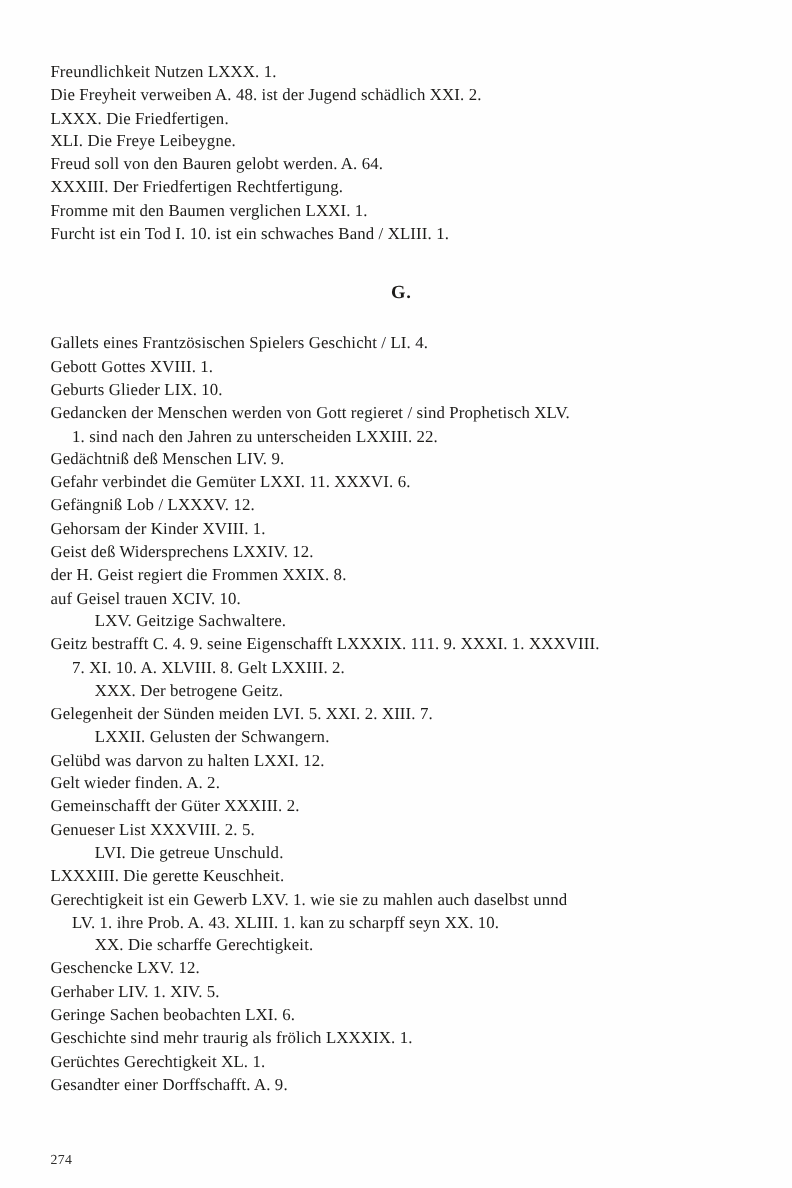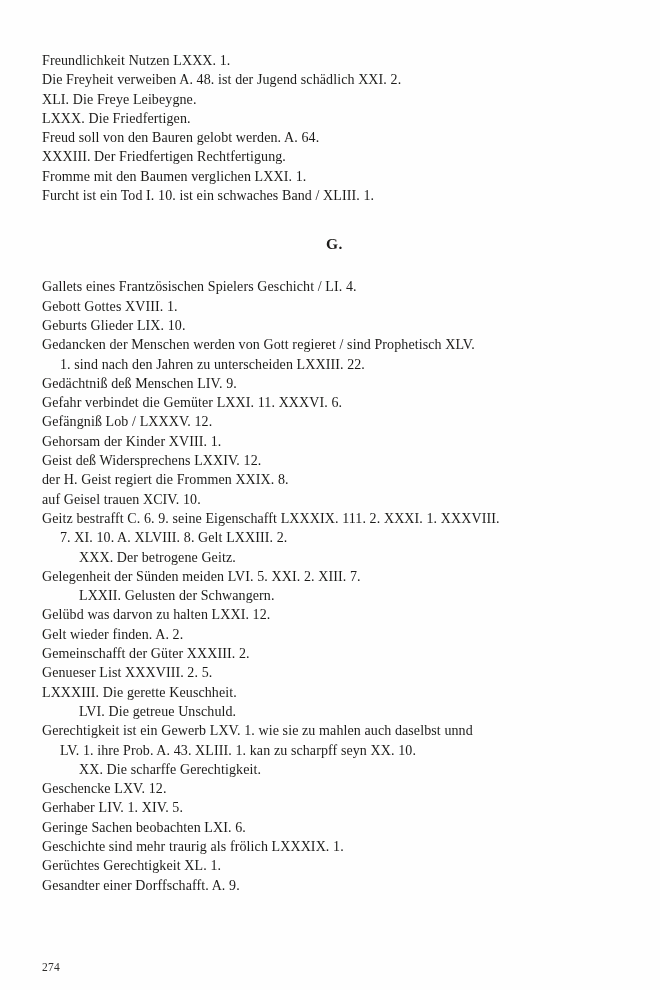--- a/index.html
+++ b/index.html
@@ -47,50 +47,51 @@
     letter-spacing: 0.3px;
     margin-top: 32px;
   }
 </style>
 </head>
 <body>
 
 <div class="page">
     <div class="line indent-0">Freundlichkeit Nutzen LXXX. 1.</div>
     <div class="line indent-0">Die Freyheit verweiben A. 48. ist der Jugend schädlich XXI. 2.</div>
+    <div class="line indent-0">LXXX. Die Friedfertigen.</div>
     <div class="line indent-0">XLI. Die Freye Leibeygne.</div>
-    <div class="line indent-0">LXXX. Die Friedfertigen.</div>
     <div class="line indent-0">Freud soll von den Bauren gelobt werden. A. 64.</div>
     <div class="line indent-0">XXXIII. Der Friedfertigen Rechtfertigung.</div>
     <div class="line indent-0">Fromme mit den Baumen verglichen LXXI. 1.</div>
     <div class="line indent-0">Furcht ist ein Tod I. 10. ist ein schwaches Band / XLIII. 1.</div>
     <div class="section-heading">G.</div>
     <div class="line indent-0">Gallets eines Frantzösischen Spielers Geschicht / LI. 4.</div>
     <div class="line indent-0">Gebott Gottes XVIII. 1.</div>
     <div class="line indent-0">Geburts Glieder LIX. 10.</div>
     <div class="line indent-0">Gedancken der Menschen werden von Gott regieret / sind Prophetisch XLV.</div>
     <div class="line indent-1">1. sind nach den Jahren zu unterscheiden LXXIII. 22.</div>
     <div class="line indent-0">Gedächtniß deß Menschen LIV. 9.</div>
     <div class="line indent-0">Gefahr verbindet die Gemüter LXXI. 11. XXXVI. 6.</div>
     <div class="line indent-0">Gefängniß Lob / LXXXV. 12.</div>
     <div class="line indent-0">Gehorsam der Kinder XVIII. 1.</div>
     <div class="line indent-0">Geist deß Widersprechens LXXIV. 12.</div>
     <div class="line indent-0">der H. Geist regiert die Frommen XXIX. 8.</div>
     <div class="line indent-0">auf Geisel trauen XCIV. 10.</div>
-    <div class="line indent-0">Geitz bestrafft C. 6. 9. seine Eigenschafft LXXXIX. 111. 2. XXXI. 1. XXXVIII.</div>
+    <div class="line indent-2">LXV. Geitzige Sachwaltere.</div>
+    <div class="line indent-0">Geitz bestrafft C. 4. 9. seine Eigenschafft LXXXIX. 111. 9. XXXI. 1. XXXVIII.</div>
     <div class="line indent-1">7. XI. 10. A. XLVIII. 8. Gelt LXXIII. 2.</div>
     <div class="line indent-2">XXX. Der betrogene Geitz.</div>
     <div class="line indent-0">Gelegenheit der Sünden meiden LVI. 5. XXI. 2. XIII. 7.</div>
     <div class="line indent-2">LXXII. Gelusten der Schwangern.</div>
     <div class="line indent-0">Gelübd was darvon zu halten LXXI. 12.</div>
     <div class="line indent-0">Gelt wieder finden. A. 2.</div>
     <div class="line indent-0">Gemeinschafft der Güter XXXIII. 2.</div>
     <div class="line indent-0">Genueser List XXXVIII. 2. 5.</div>
+    <div class="line indent-2">LVI. Die getreue Unschuld.</div>
     <div class="line indent-0">LXXXIII. Die gerette Keuschheit.</div>
-    <div class="line indent-2">LVI. Die getreue Unschuld.</div>
     <div class="line indent-0">Gerechtigkeit ist ein Gewerb LXV. 1. wie sie zu mahlen auch daselbst unnd</div>
     <div class="line indent-1">LV. 1. ihre Prob. A. 43. XLIII. 1. kan zu scharpff seyn XX. 10.</div>
     <div class="line indent-2">XX. Die scharffe Gerechtigkeit.</div>
     <div class="line indent-0">Geschencke LXV. 12.</div>
     <div class="line indent-0">Gerhaber LIV. 1. XIV. 5.</div>
     <div class="line indent-0">Geringe Sachen beobachten LXI. 6.</div>
     <div class="line indent-0">Geschichte sind mehr traurig als frölich LXXXIX. 1.</div>
     <div class="line indent-0">Gerüchtes Gerechtigkeit XL. 1.</div>
     <div class="line indent-0">Gesandter einer Dorffschafft. A. 9.</div>
   </div>

